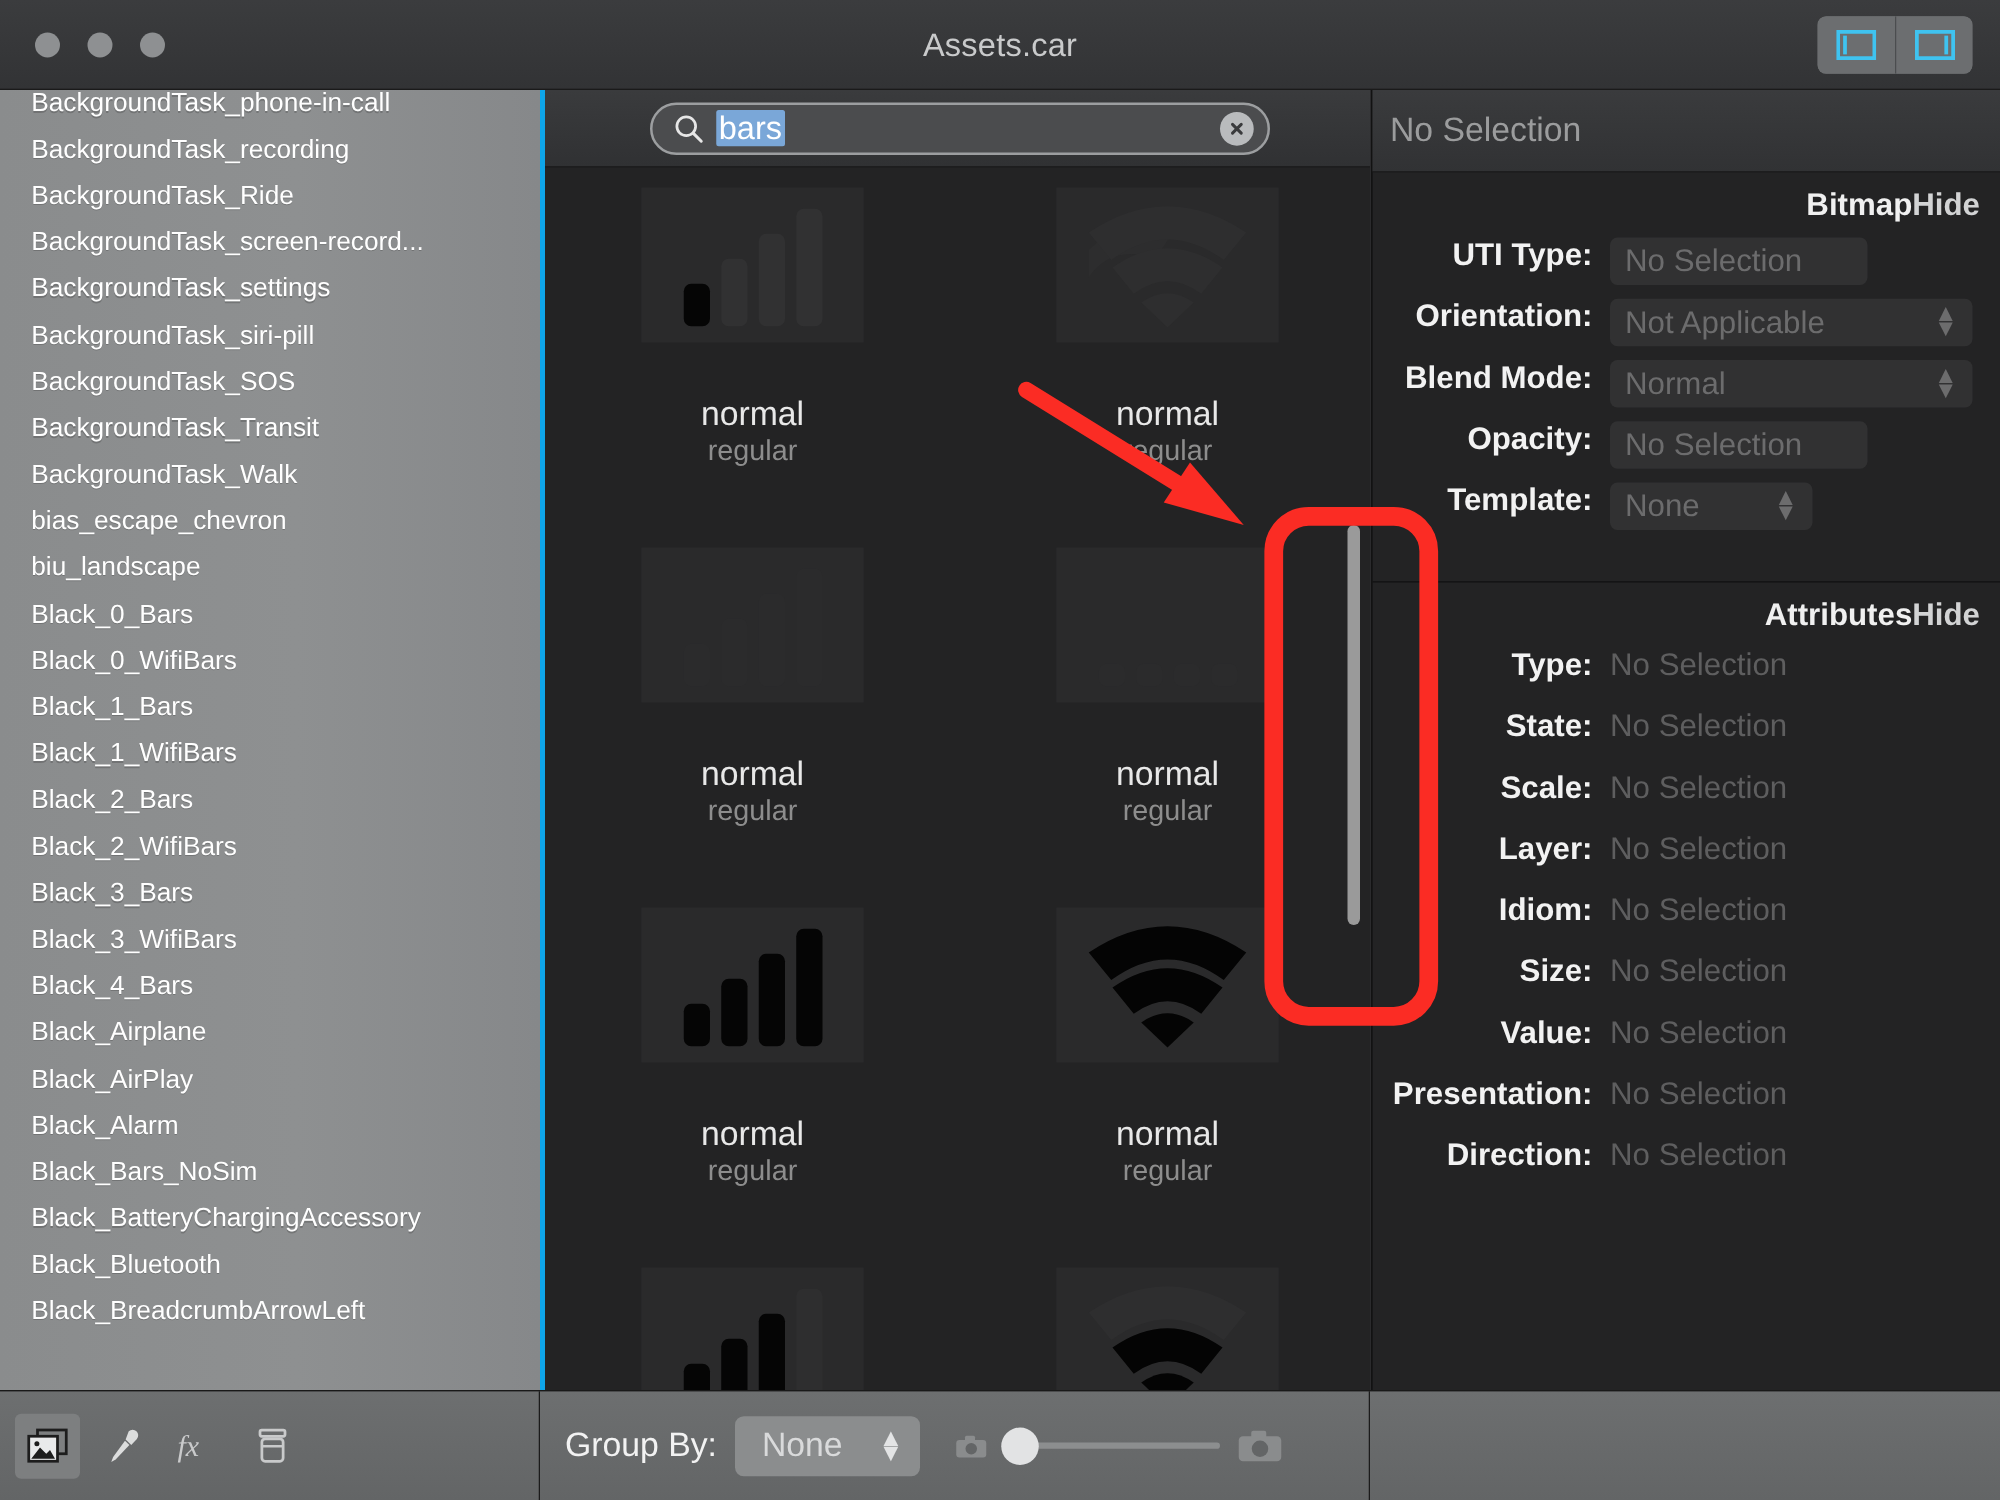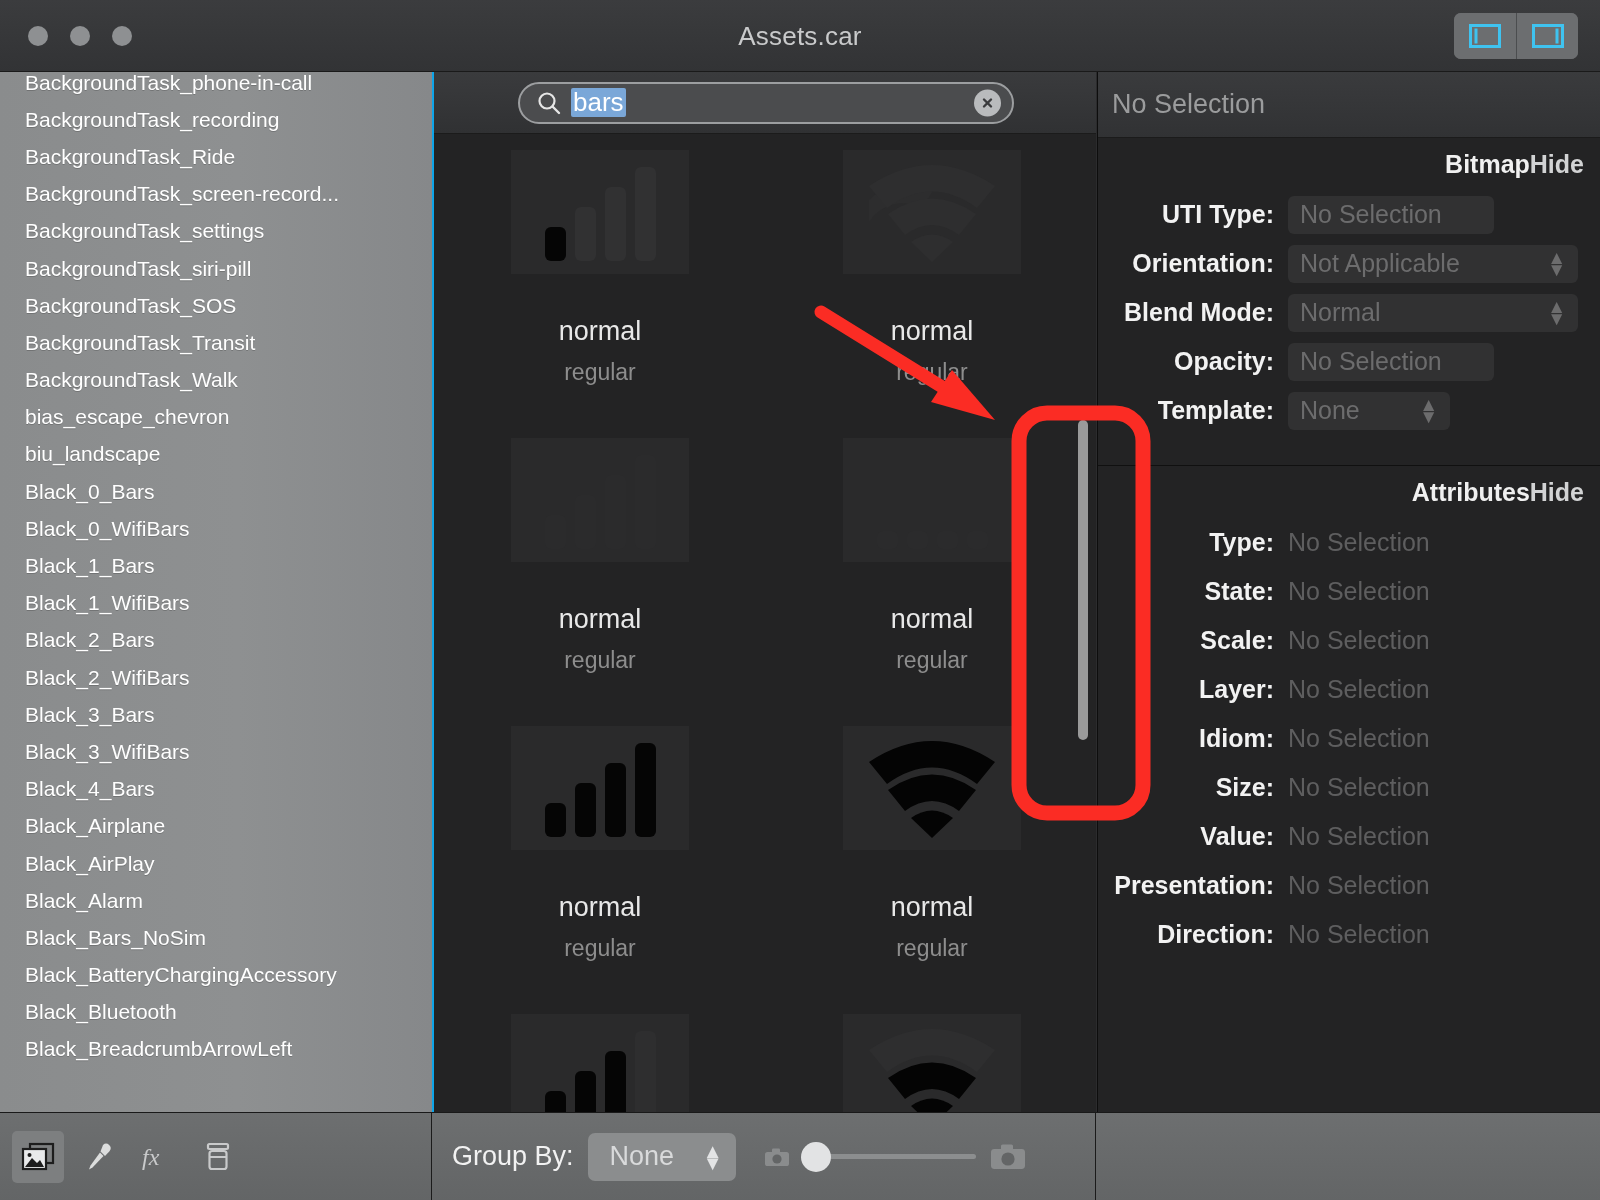--- a/index.html
+++ b/index.html
@@ -66,21 +66,21 @@
     text-shadow: 0 1px 0 rgba(0,0,0,.18);
   }
   .side-item:first-child { margin-top: -8px; }
 
   
   .main {
     position: absolute; left: 432px; top: 72px;
     width: 664px; height: 1040px;
     background: #232324;
     overflow: hidden;
-    border-left: 2px solid #0ea5e9;
+    border-left: 4px solid #0ea5e9;
   }
   .searchbar-wrap {
     position: absolute; left: 0; top: 0;
     width: 664px; height: 62px;
     background: linear-gradient(#3a3b3d, #303133);
     border-bottom: 1px solid #1b1b1b;
     display: flex; align-items: center; justify-content: center;
   }
   .searchfield {
     position: relative;
@@ -126,21 +126,21 @@
     background: #2a2a2b;
     margin-top: 16px;
     display: flex; align-items: flex-end; justify-content: center;
     position: relative;
   }
   .cell-label {
     margin-top: 42px;
     font-size: 27px; color: #e8e8e8;
   }
   .cell-sub {
-    margin-top: 12px;
+    margin-top: 0;
     font-size: 23px; color: #8d8d8d;
   }
 
   
   .bars { display: flex; align-items: flex-end; gap: 9px; margin-bottom: 13px; }
   .bar { width: 21px; border-radius: 6px; }
   .b1 { height: 34px; }
   .b2 { height: 54px; }
   .b3 { height: 74px; }
   .b4 { height: 94px; }
@@ -173,21 +173,21 @@
     color: #9b9c9d; font-size: 27px;
   }
   .sec-head {
     display: flex; align-items: center; justify-content: flex-end;
     padding: 0 16px 0 14px;
     height: 52px;
   }
   .sec-title { color: #f0f0f0; font-size: 25px; font-weight: bold; }
   .sec-hide { color: #d2d3d4; font-size: 25px; font-weight: bold; }
   .prop-row {
-    display: flex; align-items: center;
+    display: flex; align-items: flex-start;
     height: 49px;
     padding-right: 16px;
   }
   .prop-label {
     width: 176px; text-align: right;
     color: #f2f2f2; font-size: 25px; font-weight: bold;
     margin-right: 14px;
   }
   .prop-val-box {
     background: #313132;

